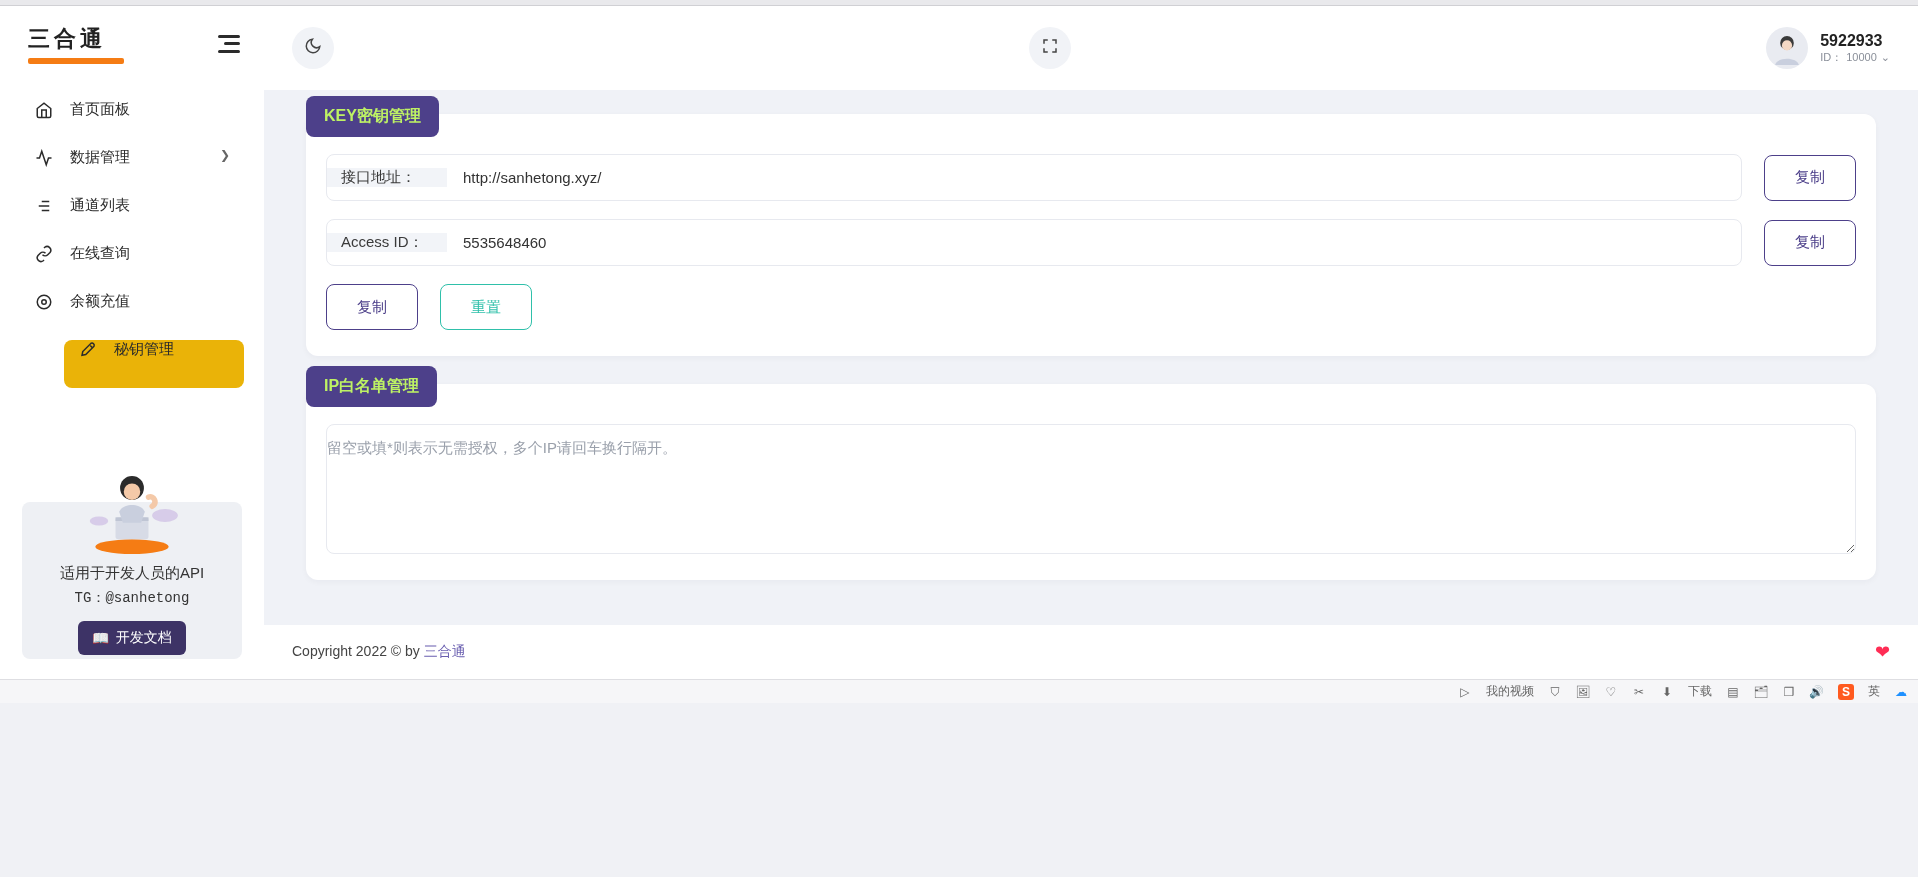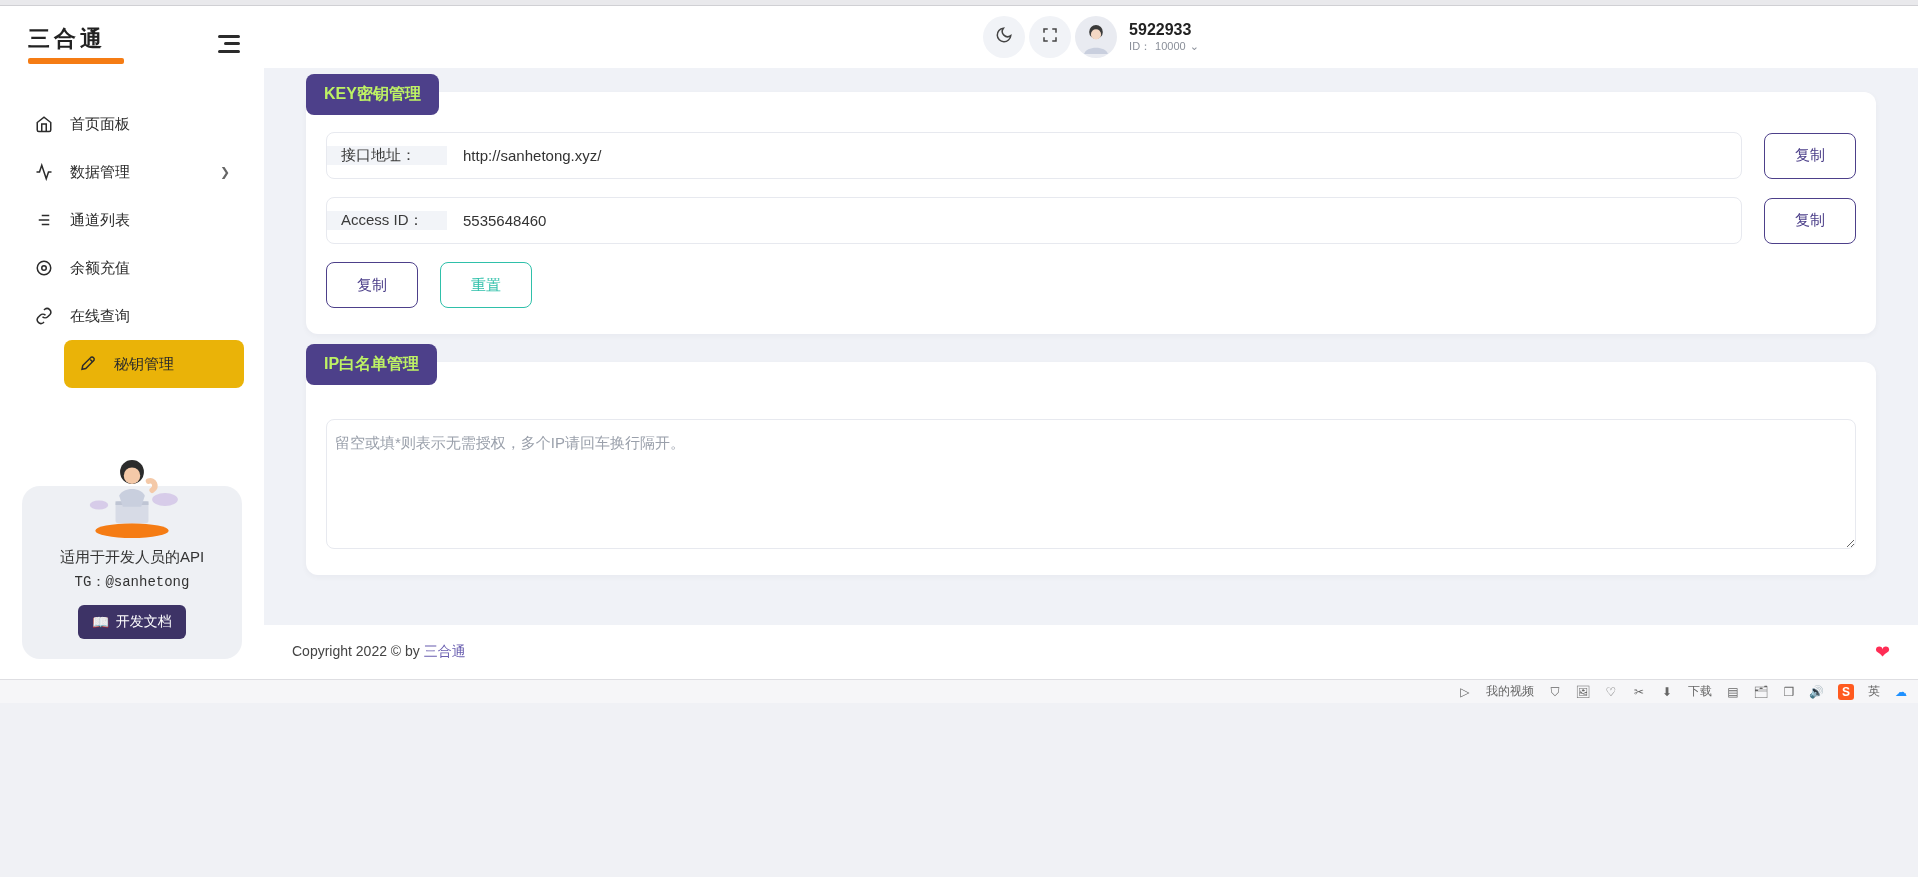--- a/index.html
+++ b/index.html
@@ -14,50 +14,50 @@
   .sidebar-header { height:76px; display:flex; align-items:center; justify-content:space-between; padding:0 24px 0 28px; }
   .logo { display:flex; flex-direction:column; align-items:flex-start; }
   .logo-text { font-size:22px; font-weight:700; letter-spacing:4px; color:#222; }
   .logo-bar { width:96px; height:6px; background:#f57c14; border-radius:2px; margin-top:4px;}
   .hamburger { width:22px; height:18px; position:relative; cursor:pointer; }
   .hamburger span { position:absolute; left:0; right:0; height:3px; background:#2b2b2b; border-radius:2px;}
   .hamburger span:nth-child(1){top:0;}
   .hamburger span:nth-child(2){top:7px; left:6px;}
   .hamburger span:nth-child(3){bottom:0;}
   .nav { padding:18px 20px 0 20px; }
-  .nav-item { display:flex; align-items:center; height:48px; padding:0 14px; border-radius:8px; cursor:pointer; color:#2b2b2b; font-size:15px; }
+  .nav-item { display:flex; align-items:flex-start; height:48px; padding:0 14px; border-radius:8px; cursor:pointer; color:#2b2b2b; font-size:15px; }
   .nav-item.active { background:#eab308;margin-left:44px; }
   .nav-item .icon { width:20px; height:20px; margin-right:16px; display:flex; align-items:center; justify-content:center; color:#2b2b2b;}
   .nav-item .chev { margin-left:auto; font-size:12px; color:#666; }
-  .sidebar-promo { margin:30px 22px 20px 22px; background:#eef0f4; border-radius:18px; padding:18px 14px 20px 14px; text-align:center; position:relative; }
+  .sidebar-promo { margin:30px 22px 20px 22px; background:#eef0f4; border-radius:8px; padding:18px 14px 4px 14px; text-align:center; position:relative; }
   .promo-figure { width:110px; height:92px; margin:-56px auto 8px auto; position:relative; }
   .promo-title { font-size:15px; color:#333; margin-bottom:6px; }
   .promo-sub { font-size:14px; color:#333; margin-bottom:14px;font-family:Liberation Mono, monospace;}
   .promo-btn { display:inline-flex; align-items:center; gap:6px; background:#3d3366; color:#fff; border:none; border-radius:6px; padding:8px 14px; font-size:14px; cursor:pointer;}
   
   .main { flex:1; display:flex; flex-direction:column; min-width:0;}
-  .topbar { height:62px; background:#fff; display:flex; align-items:center; justify-content:center; padding:0 28px; gap:4px;}
+  .topbar { height:84px; background:#fff; display:flex; align-items:center; justify-content:space-between; padding:0 28px; gap:4px;}
   .icon-btn { width:42px; height:42px; border-radius:50%; background:#f1f3f7; display:flex; align-items:center; justify-content:center; cursor:pointer; color:#444;}
   .avatar { width:42px; height:42px; border-radius:50%; background:#e9ebf1; display:flex; align-items:center; justify-content:center;}
   .user-box { display:flex; align-items:center; gap:12px; cursor:pointer;}
   .user-meta .uname { font-size:16px; font-weight:700; color:#222;}
   .user-meta .uid { font-size:11px; color:#8a8f99; display:flex; align-items:center; gap:4px;}
   .content { flex:1; overflow:auto; padding:24px 42px 0px 42px; }
   .card { background:#fff; border-radius:12px; padding:22px 20px 26px 20px; margin-bottom:28px; position:relative; box-shadow:0 2px 6px rgba(20,20,40,0.04);}
   .section-tab { position:absolute; top:-18px; left:0; background:#4d408a; color:#bef264; font-size:16px; font-weight:600; padding:10px 18px; border-radius:8px;}
   .kv-row { display:flex; align-items:center; gap:22px; margin-top:18px;}
   .kv-row:first-of-type{ margin-top:28px;}
   .kv-field { flex:1; display:flex; align-items:center; border:1px solid #e7e9ef; border-radius:8px; overflow:hidden; background:#fff;}
   .kv-label { width:120px; min-width:120px; background:#f2f4f8; display:flex; align-items:center; padding:0 14px; font-size:15px; color:#3a3a3a;}
   .kv-value { flex:1; padding:14px 16px; font-size:15px; color:#333; }
   .kv-value.blurred { filter: blur(5px); color:#9aa0ab; user-select:none;}
   .btn { min-width:92px; height:46px; border-radius:8px; background:#fff; font-size:15px; cursor:pointer; display:flex; align-items:center; justify-content:center;}
   .btn-primary-outline { border:1.5px solid #4d408a; color:#4d408a;font-family:Liberation Mono, monospace;}
   .btn-teal-outline { border:1.5px solid #2fc0aa; color:#2fc0aa;}
-  .ip-textarea { width:100%; min-height:130px; resize:vertical; border:1px solid #e7e9ef; border-radius:8px; padding:14px 8px; font-size:15px; font-family:inherit; color:#333; margin-top:35px;}
+  .ip-textarea { width:100%; min-height:130px; resize:vertical; border:1px solid #e7e9ef; border-radius:8px; padding:14px 0; font-size:15px; font-family:inherit; color:#333; margin-top:18px;}
   .ip-textarea::placeholder { color:#9aa0ab;}
   .footer { height:54px; background:#fff; display:flex; align-items:center; padding:0 28px; font-size:14px; color:#444; justify-content:space-between;}
   .footer a { color:#6a5fb0; text-decoration:none;}
   .heart { color:#ff2d55; font-size:18px;}
   
   .status-bar { height:24px; background:#f6f6f8; border-top:1px solid #dedee2; display:flex; align-items:center; justify-content:flex-end; padding:0 10px; gap:14px; font-size:12px; color:#666;}
   .status-bar .sb-item { display:flex; align-items:center; gap:4px; cursor:pointer;}
   .sb-ico { width:14px; height:14px; display:inline-flex; align-items:center; justify-content:center;}
   
   .promo-figure svg { width:100%; height:100%; }
@@ -105,34 +105,34 @@
         <span class="icon">
           <svg viewBox="0 0 24 24" width="18" height="18" fill="none" stroke="currentColor" stroke-width="2">
               <path d="M9 6h10M5 12h14M9 18h10"></path>
             </svg>
         </span>
         <span>通道列表</span>
       </div>
       <div class="nav-item">
         <span class="icon">
           <svg viewBox="0 0 24 24" width="18" height="18" fill="none" stroke="currentColor" stroke-width="2">
+              <path d="M10 13a5 5 0 0 0 7 0l3-3a5 5 0 0 0-7-7l-1 1"></path>
+              <path d="M14 11a5 5 0 0 0-7 0l-3 3a5 5 0 0 0 7 7l1-1"></path>
+            </svg>
+        </span>
+        <span>在线查询</span>
+      </div>
+      <div class="nav-item">
+        <span class="icon">
+          <svg viewBox="0 0 24 24" width="18" height="18" fill="none" stroke="currentColor" stroke-width="2">
               <circle cx="12" cy="12" r="9"></circle>
               <circle cx="12" cy="12" r="3"></circle>
             </svg>
         </span>
         <span>余额充值</span>
-      </div>
-      <div class="nav-item">
-        <span class="icon">
-          <svg viewBox="0 0 24 24" width="18" height="18" fill="none" stroke="currentColor" stroke-width="2">
-              <path d="M10 13a5 5 0 0 0 7 0l3-3a5 5 0 0 0-7-7l-1 1"></path>
-              <path d="M14 11a5 5 0 0 0-7 0l-3 3a5 5 0 0 0 7 7l1-1"></path>
-            </svg>
-        </span>
-        <span>在线查询</span>
       </div>
       <div class="nav-item active">
         <span class="icon">
           <svg viewBox="0 0 24 24" width="18" height="18" fill="none" stroke="currentColor" stroke-width="2">
               <path d="M20 7L9 18l-5 1 1-5L16 3a3 3 0 0 1 4 4z"></path>
               <line x1="15" y1="6" x2="18" y2="9"></line>
             </svg>
         </span>
         <span>秘钥管理</span>
       </div>

